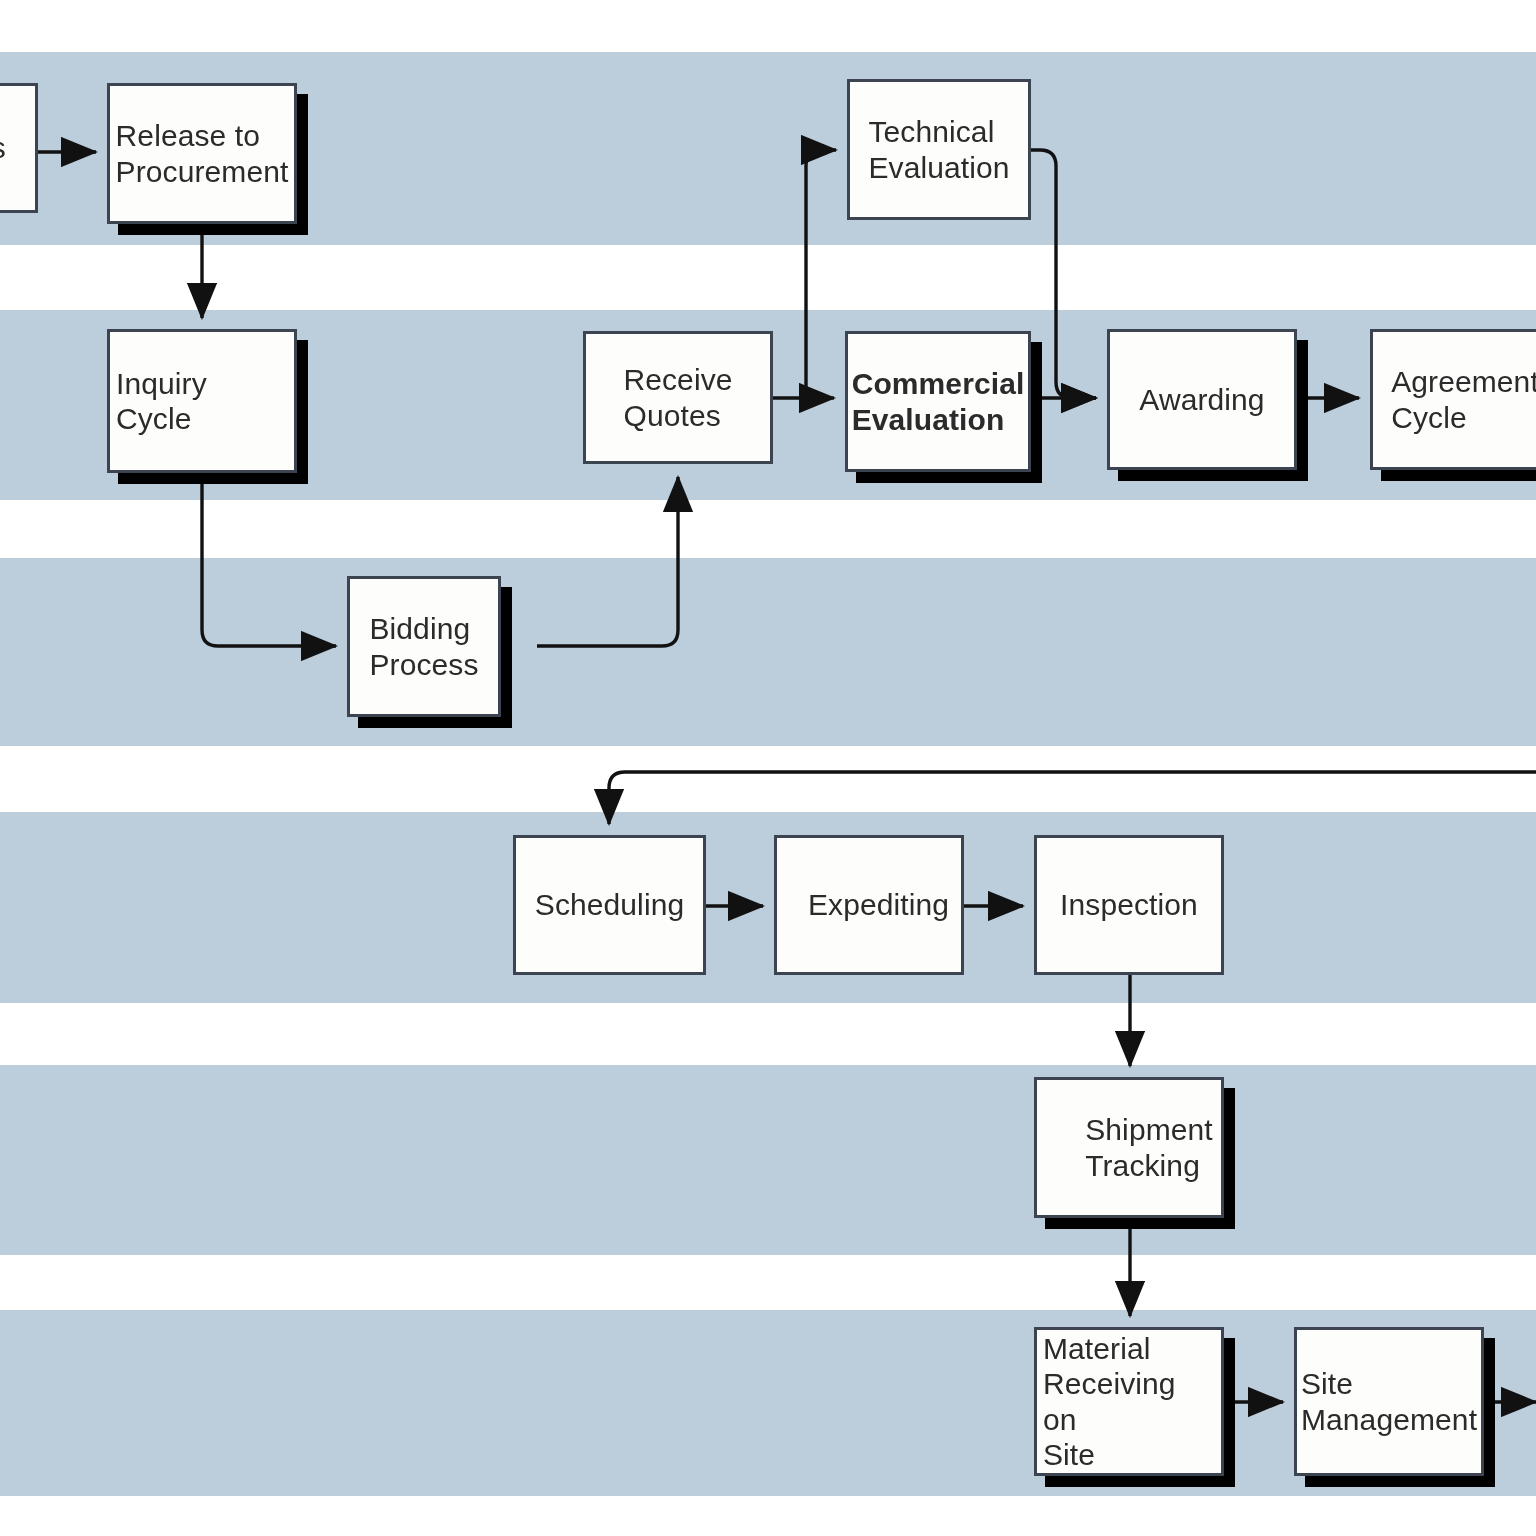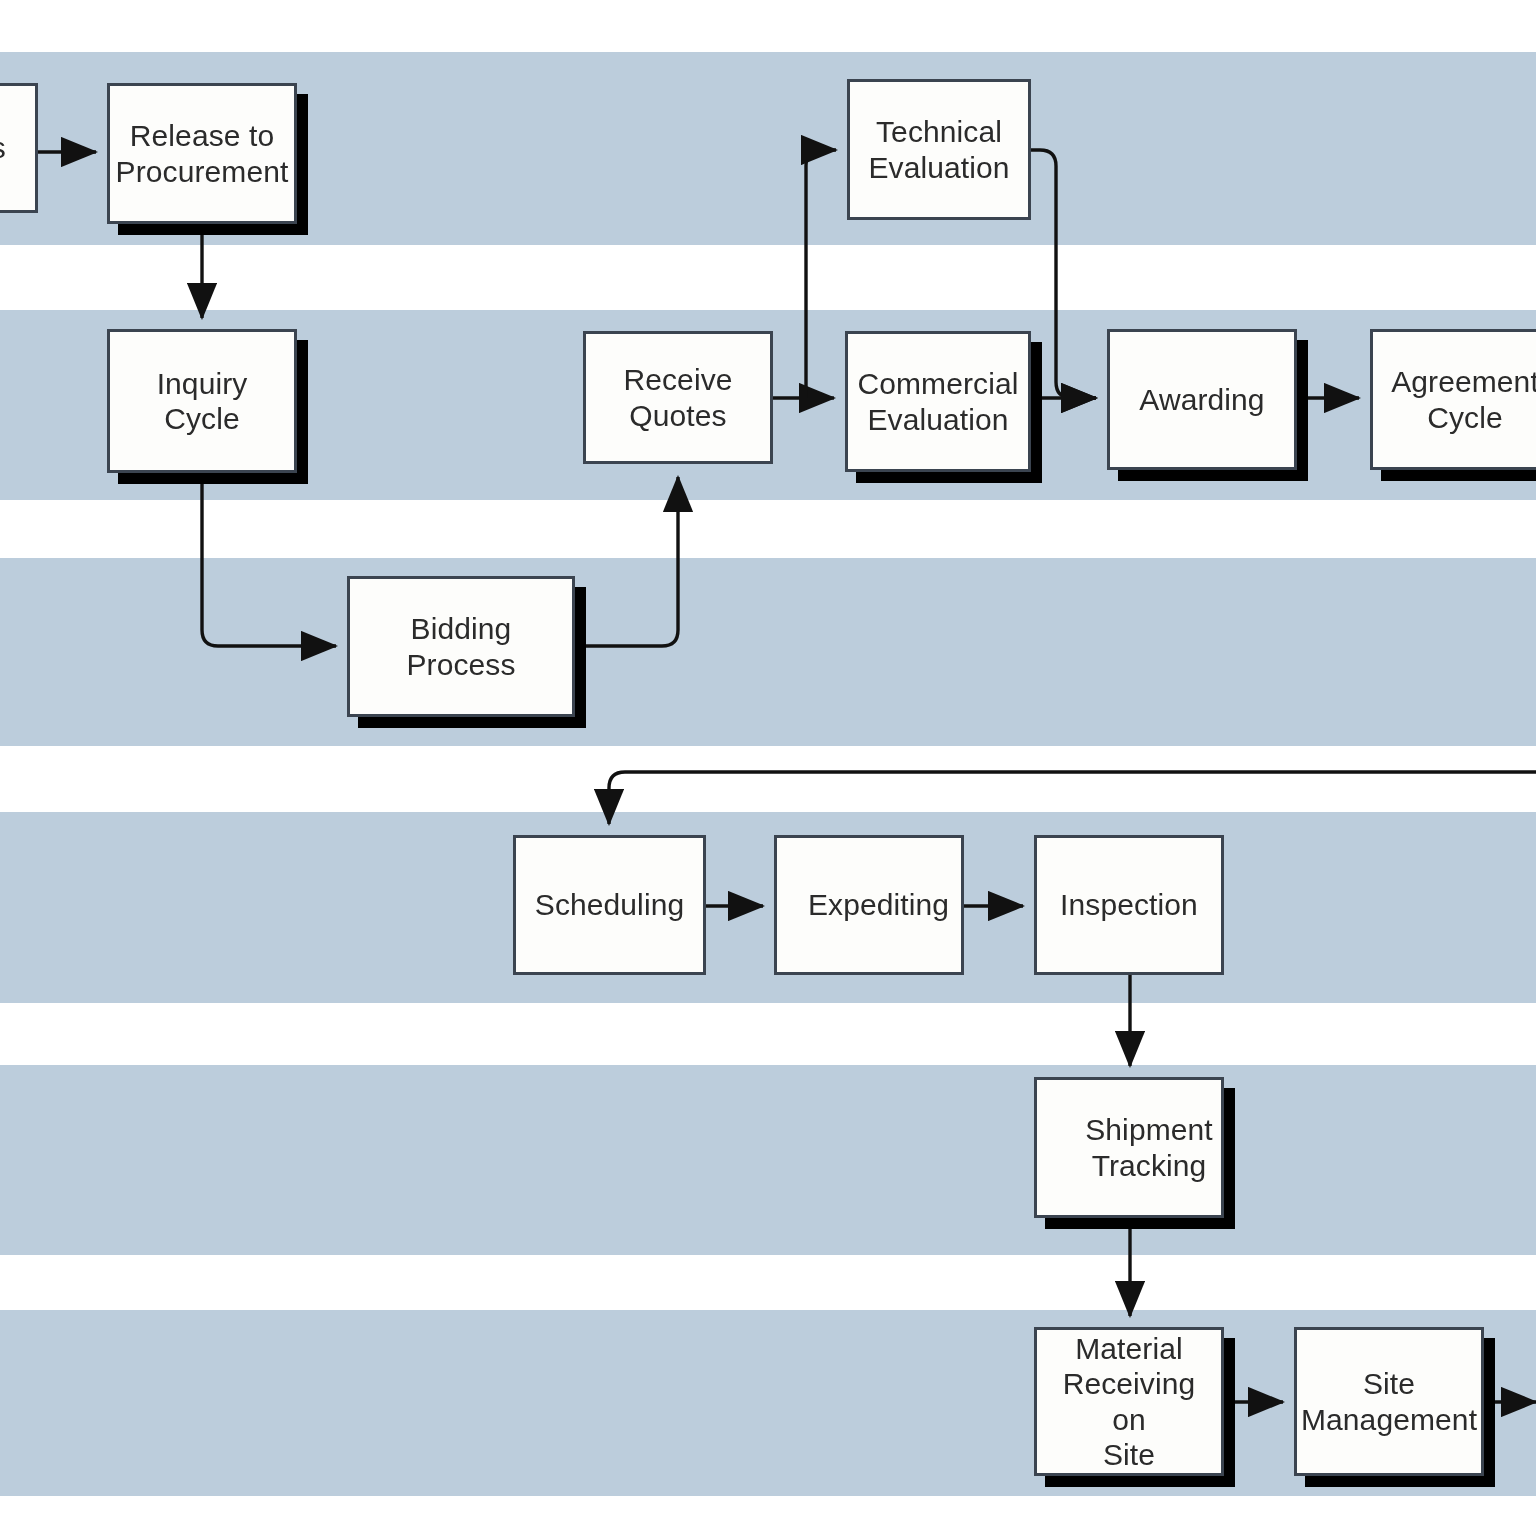--- a/index.html
+++ b/index.html
@@ -17,21 +17,20 @@
   
   #links{position:absolute;left:0;top:0;width:1536px;height:1536px;pointer-events:none;}
 
   
   .node{
     position:absolute;
     box-sizing:border-box;
     background:#fdfdfb;
     border:3px solid #3b4450;
     display:flex;align-items:center;justify-content:center;
-    text-align:center;
     color:#2b2b2b;
     font-size:30px;
     line-height:1.18;
     letter-spacing:.1px;
     z-index:3;
   }
   .node.shadow{box-shadow:11px 11px 0 0 #000000;}
   .node .lbl{padding:0 6px;white-space:pre-line;}
 </style>
 </head>
@@ -106,35 +105,35 @@
 
   <div class="node shadow" style="left:107px;top:329px;width:190px;height:144px;">
     <span class="lbl">Inquiry Cycle</span>
   </div>
 
   <div class="node" style="left:583px;top:331px;width:190px;height:133px;">
     <span class="lbl">Receive
 Quotes</span>
   </div>
 
-  <div class="node shadow" style="left:845px;top:331px;width:186px;height:141px;">
+  <div class="node shadow" style="left:845px;top:331px;width:186px;height:141px;font-weight:bold;">
     <span class="lbl">Commercial
 Evaluation</span>
   </div>
 
   <div class="node shadow" style="left:1107px;top:329px;width:190px;height:141px;">
     <span class="lbl">Awarding</span>
   </div>
 
   <div class="node shadow" style="left:1370px;top:329px;width:190px;height:141px;">
     <span class="lbl">Agreement
 Cycle</span>
   </div>
 
-  <div class="node shadow" style="left:347px;top:576px;width:228px;height:141px;">
+  <div class="node shadow" style="left:347px;top:576px;width:154px;height:141px;">
     <span class="lbl">Bidding
 Process</span>
   </div>
 
   <div class="node" style="left:513px;top:835px;width:193px;height:140px;">
     <span class="lbl">Scheduling</span>
   </div>
 
   <div class="node" style="left:774px;top:835px;width:190px;height:140px;padding-left:19px;">
     <span class="lbl">Expediting</span>

